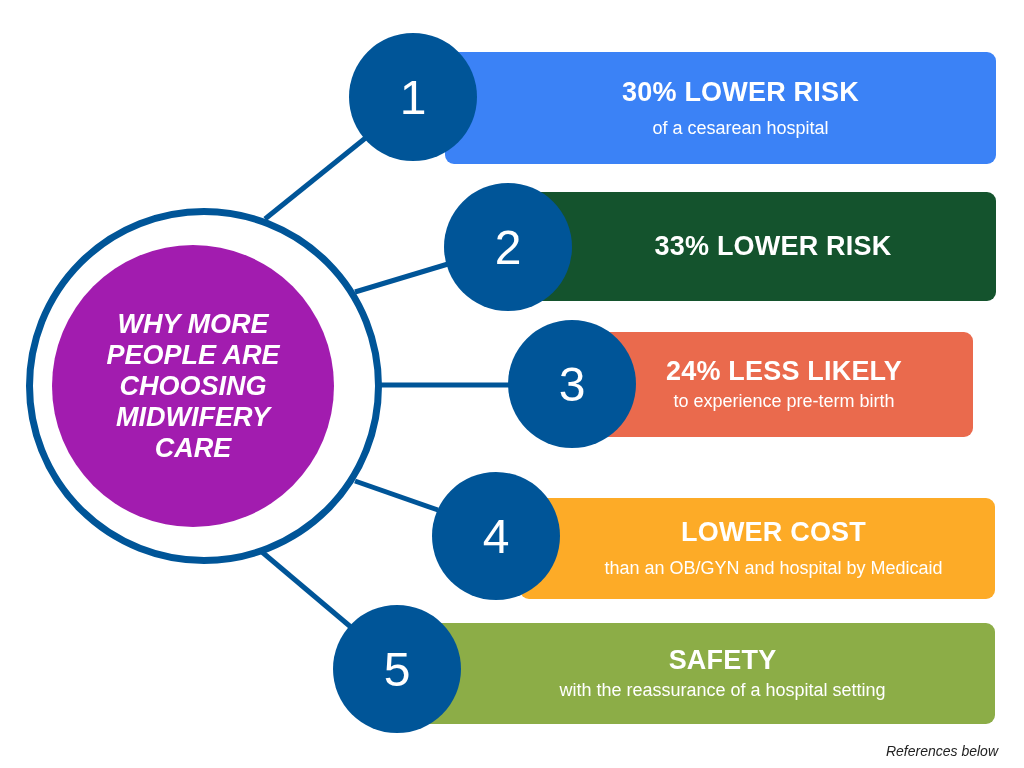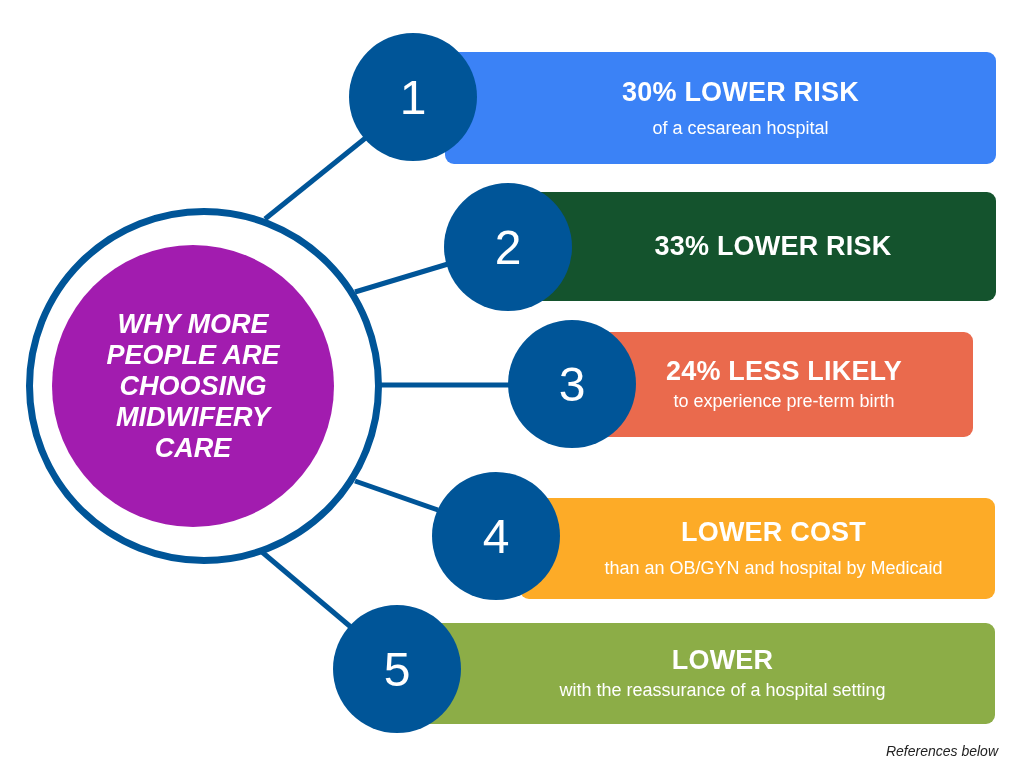--- a/index.html
+++ b/index.html
@@ -66,21 +66,21 @@
   <div class="head">24% LESS LIKELY</div>
   <div class="sub">to experience pre-term birth</div>
 </div>
 
 <div class="bar" style="left:520px; top:489px; width:475px; height:101px; background:#FDAB27; padding-left:32px;margin-top:9px;">
   <div class="head">LOWER COST</div>
   <div class="sub">than an OB/GYN and hospital by Medicaid</div>
 </div>
 
 <div class="bar tight" style="left:420px; top:623px; width:575px; height:101px; background:#8CAD47; padding-left:30px;">
-  <div class="head">LOWER</div>
+  <div class="head">SAFETY</div>
   <div class="sub">with the reassurance of a hospital setting</div>
 </div>
 
 <div class="num" style="left:349px; top:33px;">1</div>
 <div class="num" style="left:444px; top:183px;">2</div>
 <div class="num" style="left:508px; top:320px;">3</div>
 <div class="num" style="left:432px; top:472px;">4</div>
 <div class="num" style="left:333px; top:605px;">5</div>
 
 <div class="ring"></div>

